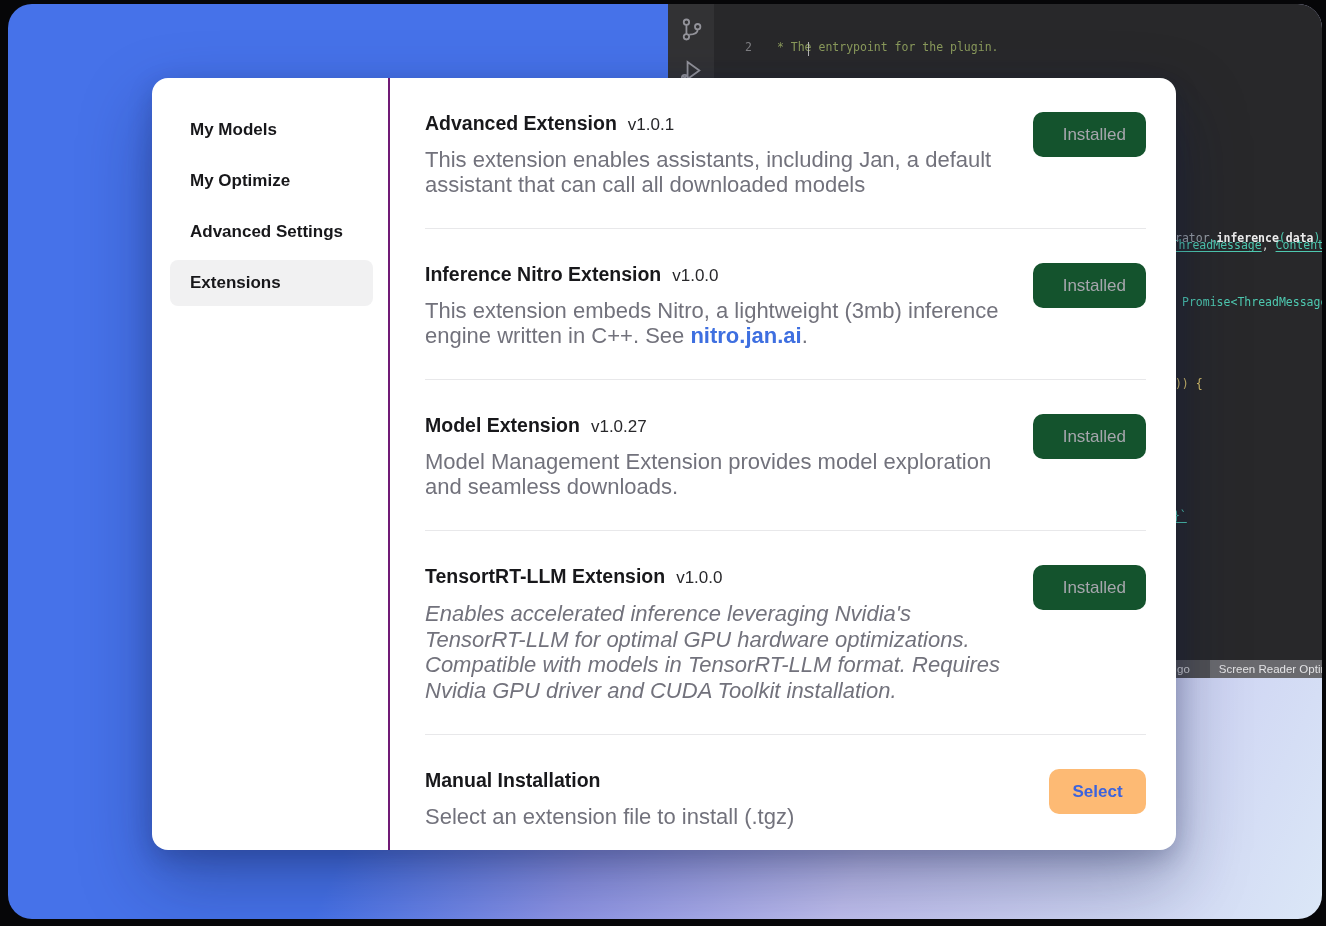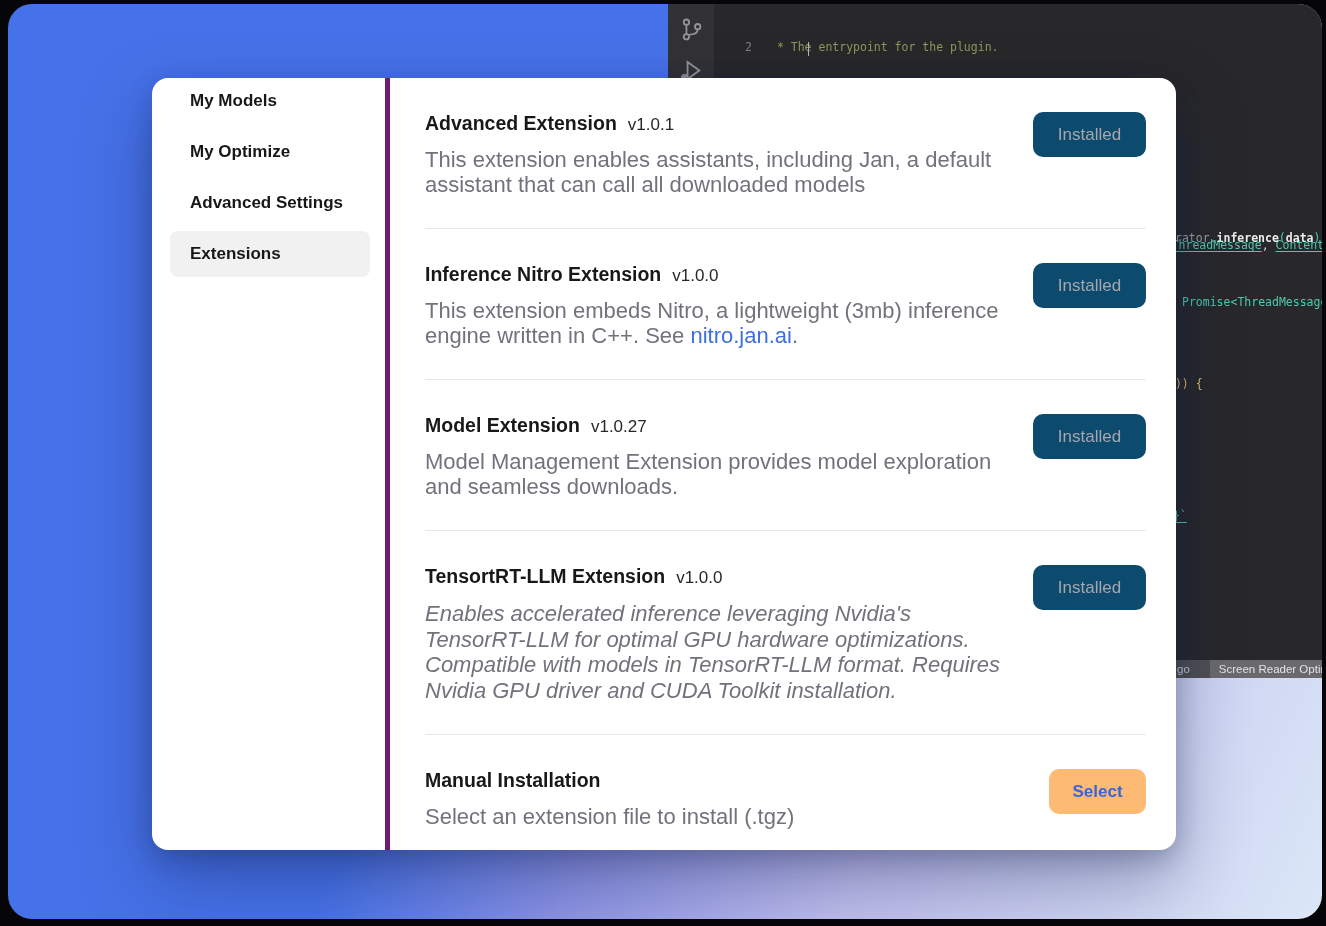--- a/index.html
+++ b/index.html
@@ -47,41 +47,41 @@
                 font-size:11.5px; color:#cfcfd1; overflow:hidden; white-space:nowrap; }
   .sb-left { margin-left:509px;text-align:center; }
   .sb-item { margin-left:20px; background:#6a6a6e; color:#e3e3e5;
              padding:1px 9px; height:100%; display:flex; align-items:center; }
 
   
   .modal { position:absolute; left:144px; top:74px; width:1024px; height:772px;
            background:#ffffff; border-radius:16px;
            box-shadow:0 30px 70px rgba(15,25,70,.35), 0 8px 24px rgba(15,25,70,.22);
            display:flex; overflow:hidden; }
-  .side { width:238px; flex:0 0 238px; border-right:5px solid #701a75;
-          }
+  .side { width:238px; flex:0 0 238px; border-right:2px solid #701a75;
+          padding-top:29px; }
   .side-item { height:46px; margin:0 15px 5px 18px; border-radius:8px;
                display:flex; align-items:center; padding-left:20px;
                font-weight:bold; font-size:17px; color:#17171a; cursor:pointer; }
   .side-item.active { background:#f1f1f2;text-align:right; }
 
   .content { flex:1; padding:0 30px 0 35px; }
   .ext-row { display:flex; justify-content:space-between; align-items:flex-start;
              padding:34px 0 31px; border-bottom:1px solid #e8e8ea; }
   .ext-row.last { border-bottom:none; }
   .ext-info { max-width:585px; }
   .ext-title-line { display:flex; align-items:baseline; gap:11px; }
   .ext-title { font-size:19.5px; font-weight:bold; color:#18181b; }
   .ext-version { font-size:17px; color:#27272a; }
   .ext-desc { margin-top:13px; font-size:22px; line-height:24.5px; color:#72727c; }
   .ext-desc.tall { line-height:25.5px;font-style:italic; }
-  .ext-link { color:#3e6fe0; cursor:pointer; }
+  .ext-link { color:#3e6fe0; cursor:pointer;font-weight:bold; }
   .btn { border:none; border-radius:10px; font-family:inherit; font-size:17px;
          height:45px; min-width:113px; padding:0 20px; }
-  .btn-installed { background:#0c4a6e; color:#a6a6ad; }
+  .btn-installed { background:#14532d; color:#a6a6ad;text-align:right; }
   .btn-select { background:#fdba74; color:#3b63dd; font-weight:bold;
                 min-width:97px; cursor:pointer; }
 </style>
 </head>
 <body>
 
 <div class="stage">
   <div class="card">
 
     <div class="editor">

